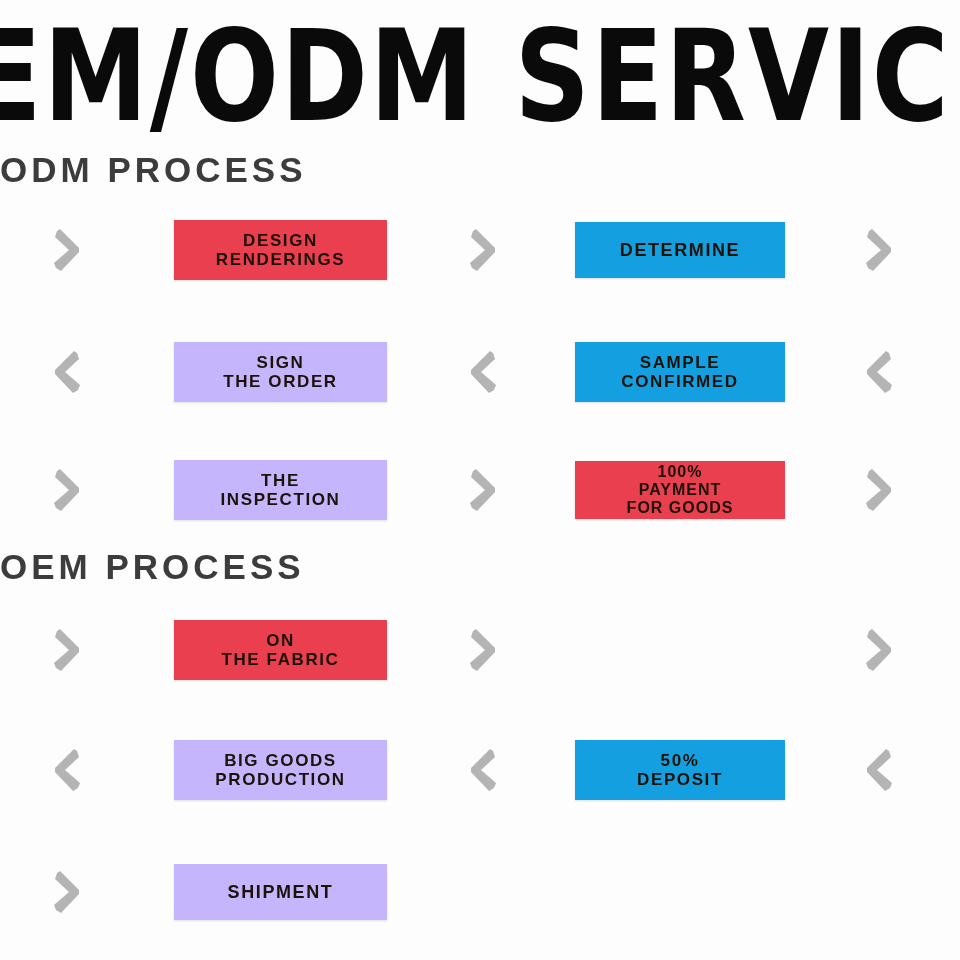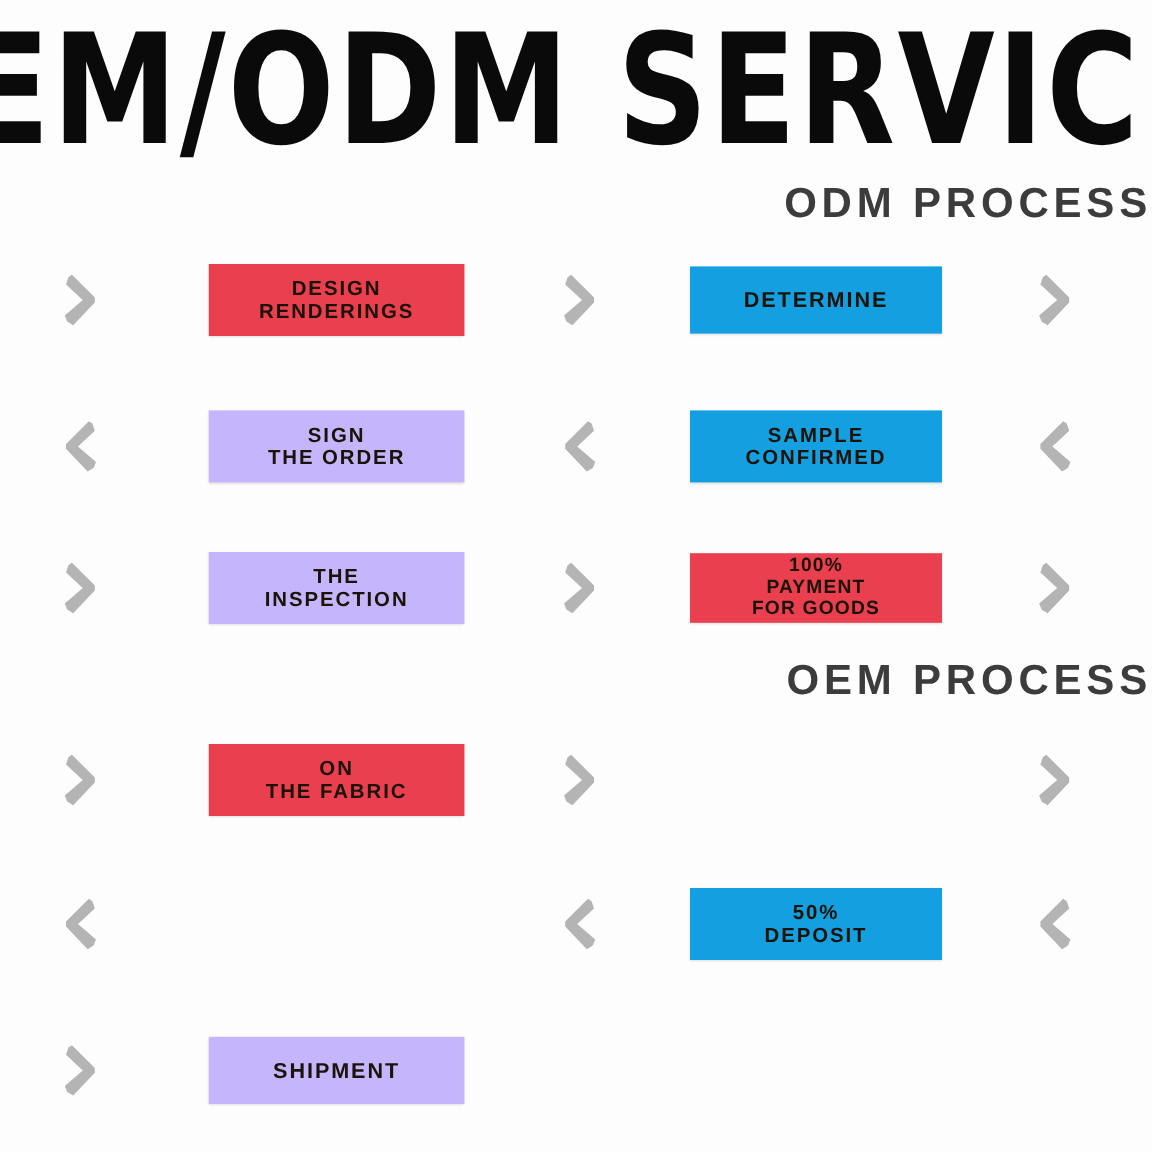--- a/index.html
+++ b/index.html
@@ -38,21 +38,21 @@
     letter-spacing: 2px;
     color: #0a0a0a;
     transform: scaleY(1.18) scaleX(0.97);
     transform-origin: left top;
   }
 
   
   .section-heading {
     position: absolute;
     width: 960px;
-    text-align: right;
+    text-align: left;
     font-family: "Liberation Sans", sans-serif;
     font-weight: 700;
     font-size: 35px;
     letter-spacing: 4px;
     color: #3c3c3c;
   }
   #heading-odm { top: 150px; }
   #heading-oem { top: 547px; }
 
   
@@ -224,20 +224,26 @@
         <path d="M7 4 L10 2 L29 21 L29 25 L11 44 L6 41 L4 36 L19 23 L5 10 Z" fill="#b4b4b4"></path>
       </svg>
     </div>
   </div>
 <div class="row" id="oem-row-1" style="top:724px;">
     <div class="chev pos-a">
       <svg viewBox="0 0 34 46">
         <path d="M27 4 L24 2 L5 21 L5 25 L23 44 L28 41 L30 36 L15 23 L29 10 Z" fill="#b4b4b4"></path>
       </svg>
     </div>
+    <div class="box orange col-left h-tall">
+      <div class="lines">
+        <div>BIG GOODS</div>
+        <div>PRODUCTION</div>
+      </div>
+    </div>
     <div class="chev pos-b">
       <svg viewBox="0 0 34 46">
         <path d="M27 4 L24 2 L5 21 L5 25 L23 44 L28 41 L30 36 L15 23 L29 10 Z" fill="#b4b4b4"></path>
       </svg>
     </div>
     <div class="box blue col-right h-tall">
       <div class="lines">
         <div>50%</div>
         <div>DEPOSIT</div>
       </div>

